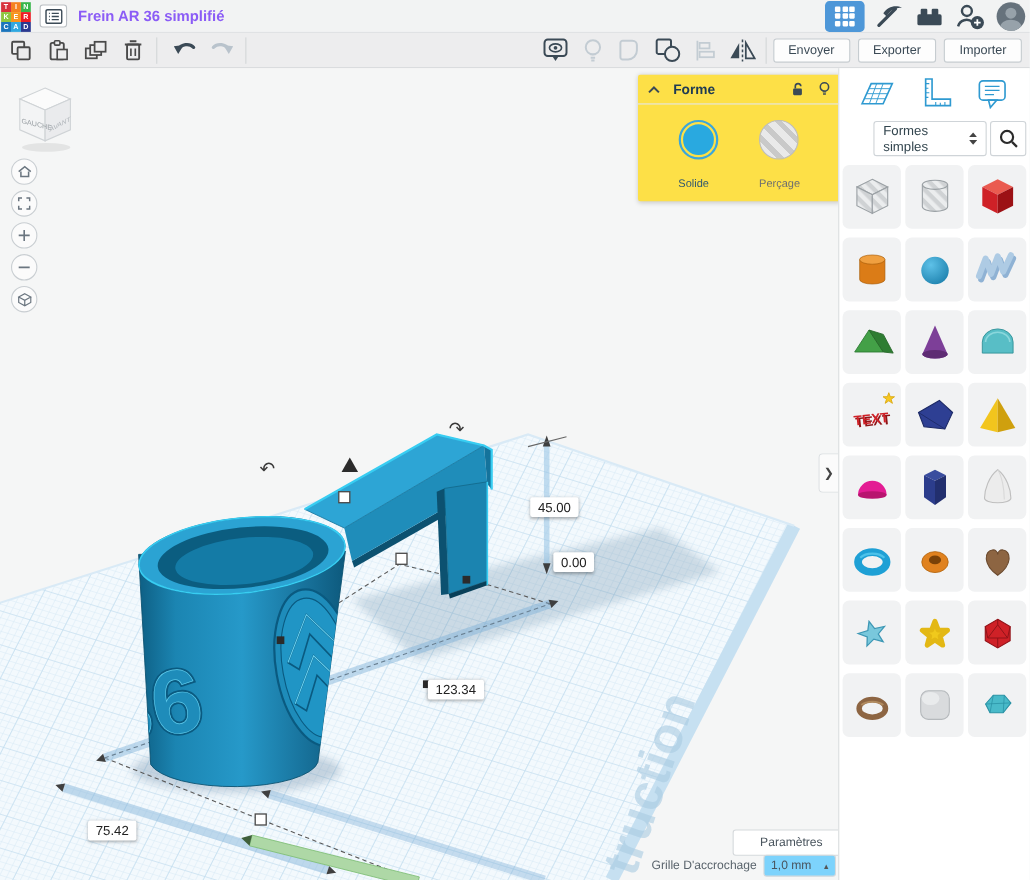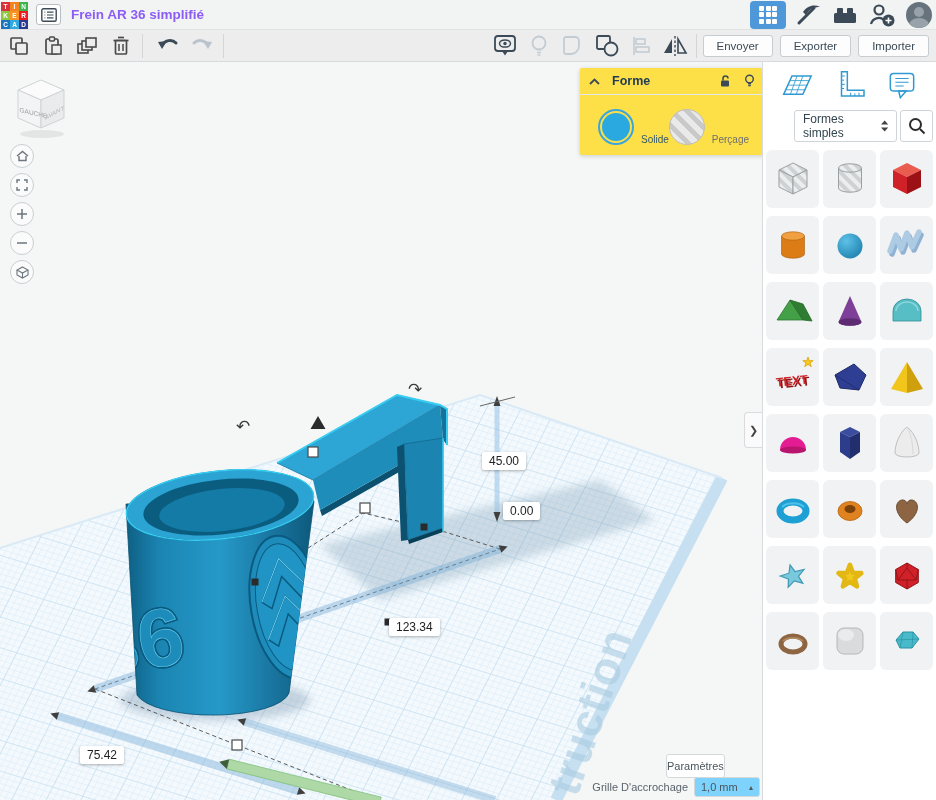--- a/index.html
+++ b/index.html
@@ -23,28 +23,28 @@
   .tb-btn { height:22px; padding:0 13px; margin-right:7px; background:#fdfdfd; border:1px solid #c6ccd0; border-radius:3px; font-size:11.5px; color:#3b4a56; display:flex; align-items:center; }
   .canvas { position:absolute; left:0; top:62px; width:762px; height:738px; background:#f5f6f6; overflow:hidden; }
   .chip { position:absolute; background:#fff; border-radius:2px; box-shadow:0 1px 3px rgba(0,0,0,.3); font-size:12px; color:#222; padding:2px 7px; line-height:14px; }
   .viewcube { position:absolute; left:12px; top:14px; }
   .zoomcol { position:absolute; left:10px; top:82px; display:flex; flex-direction:column; gap:5px; }
   .zbtn { width:24px; height:24px; border-radius:50%; border:1px solid #c9ced2; background:rgba(255,255,255,.6); color:#6b7680; display:flex; align-items:center; justify-content:center; font-size:13px; }
   .forme { position:absolute; left:580px; top:6px; width:184px; background:#fde047; box-shadow:0 1px 5px rgba(0,0,0,.18); border-radius:2px; }
   .forme-h { height:27px; display:flex; align-items:center; border-bottom:1px solid #e4e7e9; padding:0 9px; }
   .forme-h .t { font-size:12.5px; font-weight:bold; color:#1f3b53; margin-left:12px; flex:1; }
   .forme-b { display:flex; justify-content:space-around; padding:14px 18px 10px; }
-  .swatch { display:flex; flex-direction:row; align-items:flex-end; gap:7px; }
+  .swatch { display:flex; flex-direction:column; align-items:flex-start; gap:17px; }
   .sw-solid { width:36px; height:36px; border-radius:50%; border:2px solid #3ba6dc; padding:2px; }
   .sw-solid i { display:block; width:28px; height:28px; border-radius:50%; background:#29a9e0; }
   .sw-hole { width:36px; height:36px; border-radius:50%; border:1px solid #bdbdbd; background:repeating-linear-gradient(45deg,#c9c9c9 0 5px,#e9e9e9 5px 11px); }
   .sw-label { font-size:10px; color:#33596f; }
   .sw-label.gray { color:#6f6f6f; }
   .collapse { position:absolute; left:744px; top:350px; width:18px; height:36px; background:#fbfbfb; border:1px solid #d8dcdf; border-right:none; border-radius:4px 0 0 4px; display:flex; align-items:center; justify-content:center; font-size:11px; color:#444; }
-  .params { position:absolute; left:666px; top:692px; height:24px; padding:0 0; background:#fff; border:1px solid #d5d9dc; border-radius:3px; font-size:11px; color:#4a555e; display:flex; align-items:center;text-align:center; }
+  .params { position:absolute; left:666px; top:692px; height:24px; padding:0 24px; background:#fff; border:1px solid #d5d9dc; border-radius:3px; font-size:11px; color:#4a555e; display:flex; align-items:center;text-align:center; }
   .snaprow { position:absolute; left:430px; top:715px; width:330px; display:flex; align-items:center; justify-content:flex-end; gap:6px; }
   .snaprow .lab { font-size:11px; color:#5a646c; }
   .snapbox { width:66px; height:20px; background:#7dd3fc; border:1px solid #d5d9dc; border-radius:3px; font-size:11px; color:#4a555e; display:flex; align-items:center; padding:0 6px; justify-content:space-between; }
   .sidebar { position:absolute; left:762px; top:62px; width:174px; height:738px; background:#fff; border-left:1px solid #d9dcde; }
   .sb-icons { height:48px; display:flex; align-items:center; justify-content:space-around; padding:0 8px; }
   .sb-filter { display:flex; padding:0 3px; gap:3px; align-items:center; }
   .sb-select { flex:1; height:32px; background:#fff; border:1px solid #cfd4d8; border-radius:3px; display:flex; align-items:center; padding:0 8px; font-size:12px; color:#32454e; justify-content:space-between;margin-left:28px; }
   .sb-search { width:33px; height:32px; background:#fff; border:1px solid #cfd4d8; border-radius:3px; display:flex; align-items:center; justify-content:center; }
   .tiles { display:grid; grid-template-columns:repeat(3,53px); gap:8px 4px; padding:8px 3px; }
   .tile { width:53px; height:58px; background:#f1f2f3; border-radius:6px; display:flex; align-items:center; justify-content:center; position:relative; }

